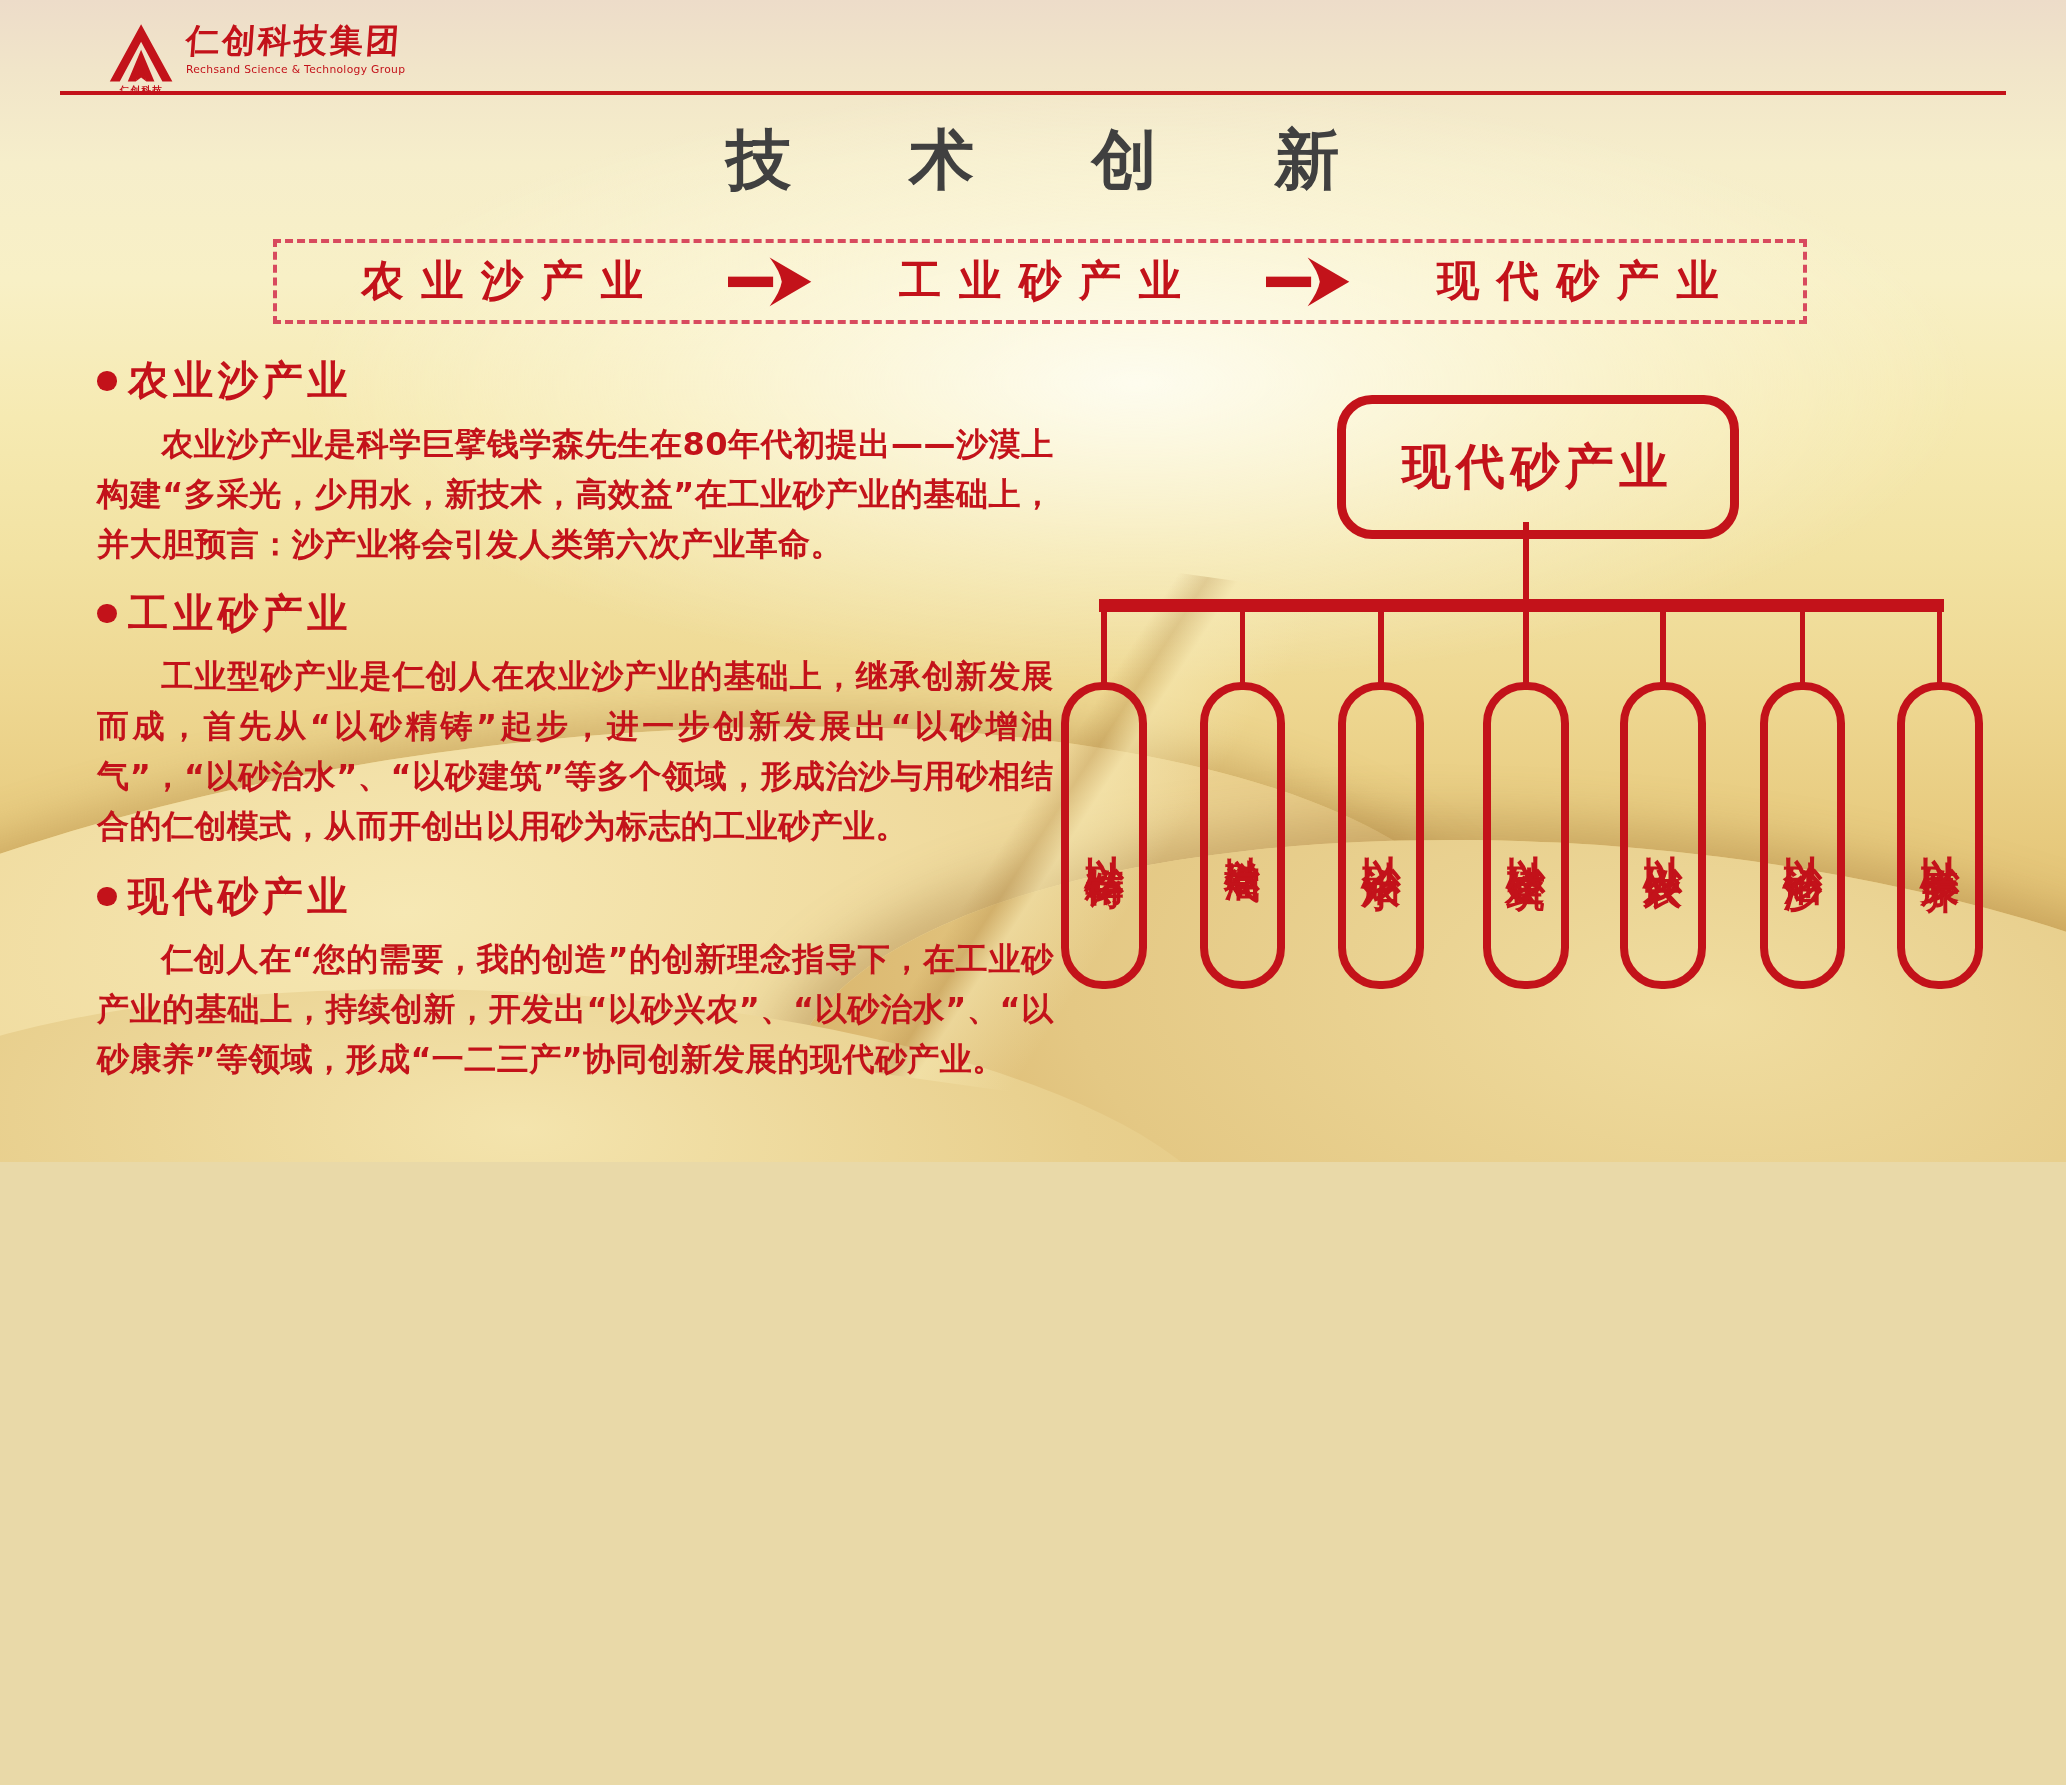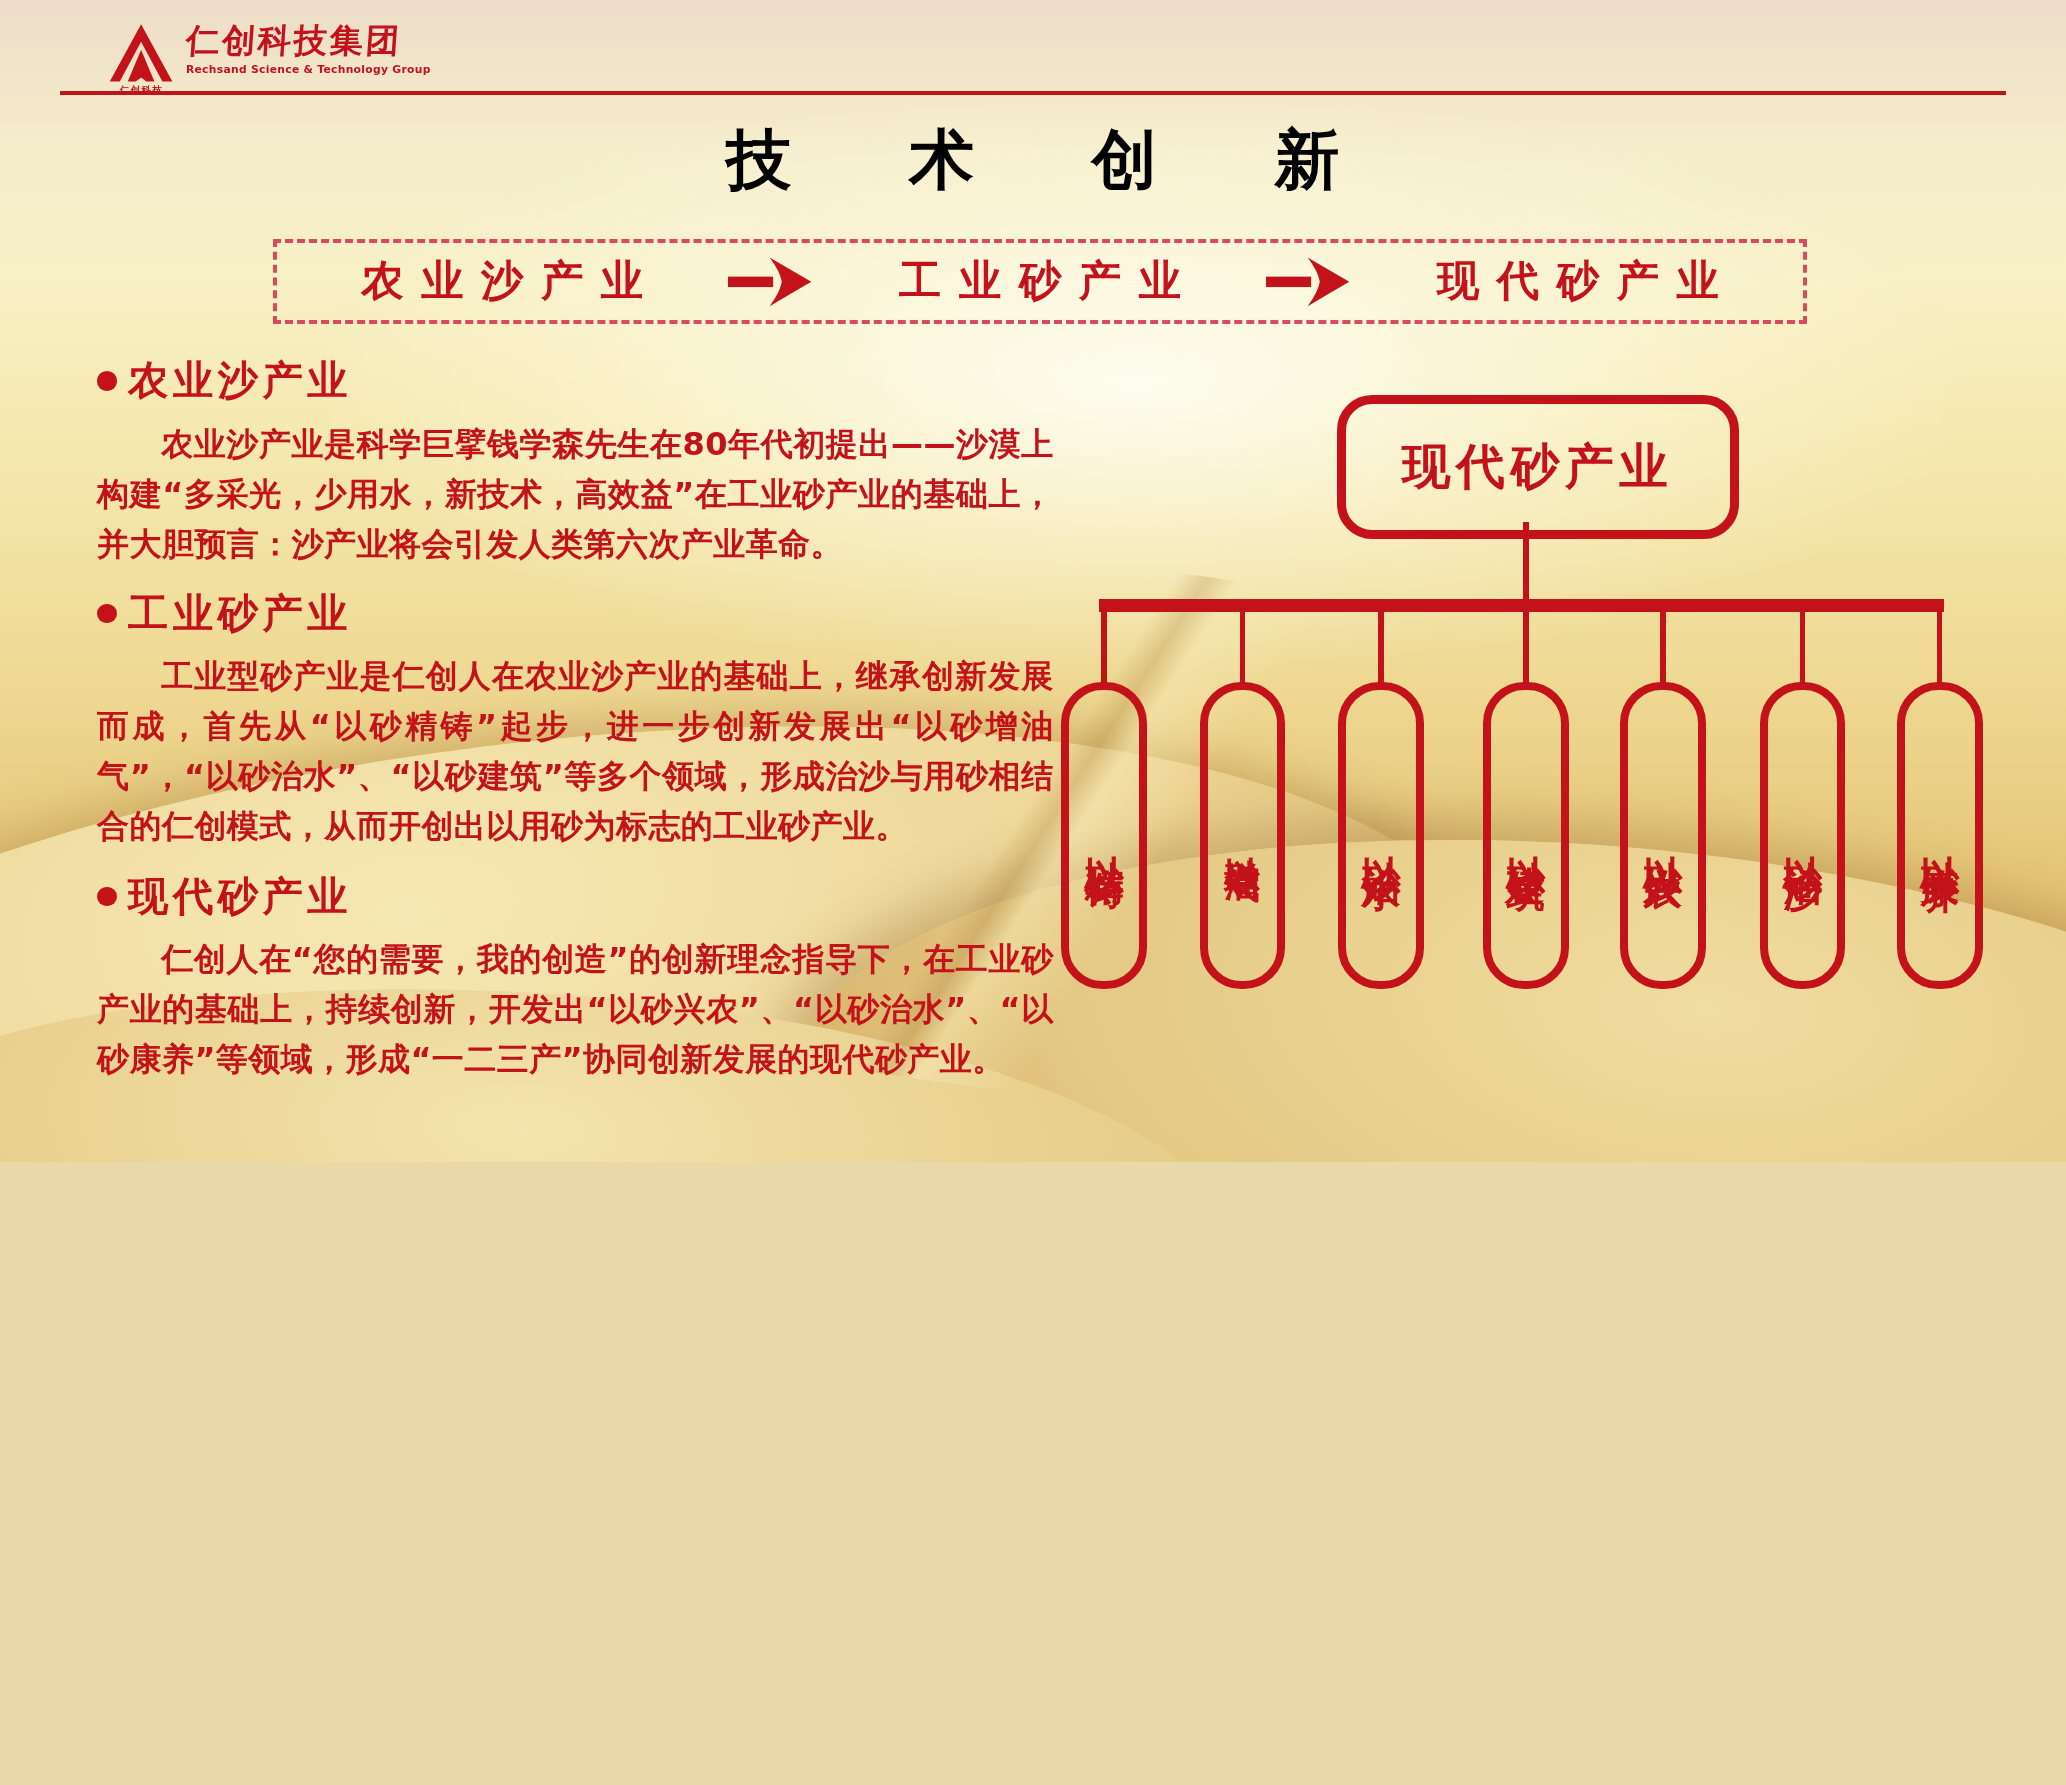--- a/index.html
+++ b/index.html
@@ -30,25 +30,25 @@
   .ridge{position:absolute;left:28vw;top:27vw;width:46vw;height:26vw;
     background:linear-gradient(115deg, transparent 47%, rgba(171,128,60,.28) 49.5%, rgba(246,232,178,.55) 52%, transparent 60%);
     transform:rotate(8deg);}
   
   .brand{position:absolute;left:5.2vw;top:1.1vw;display:flex;align-items:flex-start;}
   .brand svg{width:3.3vw;height:2.9vw;display:block;}
   .brand-iconwrap{display:flex;flex-direction:column;align-items:center;}
   .brand-caption{font-size:0.45vw;font-weight:700;letter-spacing:0.08vw;margin-top:0.05vw;}
   .brand-text{margin-left:0.5vw;}
   .brand-cn{font-size:1.62vw;font-weight:900;letter-spacing:0.12vw;line-height:1.1;transform:skewX(-4deg);}
-  .brand-en{font-size:0.52vw;font-weight:700;margin-top:0.18vw;letter-spacing:0.015vw;}
+  .brand-en{font-size:0.52vw;font-weight:400;margin-top:0.18vw;letter-spacing:0.015vw;}
   .rule{position:absolute;left:2.9vw;top:4.42vw;width:94.2vw;height:0.2vw;background:#c3121a;}
   
   .title{position:absolute;left:0;top:5.6vw;width:100vw;margin:0;text-align:center;
-    font-size:3.15vw;font-weight:900;letter-spacing:2.3vw;text-indent:2.3vw;color:#000000;}
+    font-size:3.15vw;font-weight:900;letter-spacing:2.3vw;text-indent:2.3vw;color:#404040;}
   
   .flowbox{position:absolute;left:13.2vw;top:11.55vw;width:73.9vw;height:3.76vw;
     border:0.24vw dashed #d84a5e;display:flex;align-items:center;justify-content:space-evenly;}
   .flow-label{font-size:2.05vw;font-weight:900;letter-spacing:0.85vw;text-indent:0.85vw;white-space:nowrap;}
   .flow-arrow{width:4.2vw;height:2.6vw;flex:0 0 auto;}
   
   .sections{position:absolute;left:4.7vw;top:17.1vw;width:46.3vw;}
   .sections h2{display:flex;align-items:center;font-size:1.95vw;font-weight:900;
     margin:0 0 0.5vw 0;letter-spacing:0.22vw;}
   .bullet{width:0.95vw;height:0.95vw;border-radius:50%;background:#c3121a;

